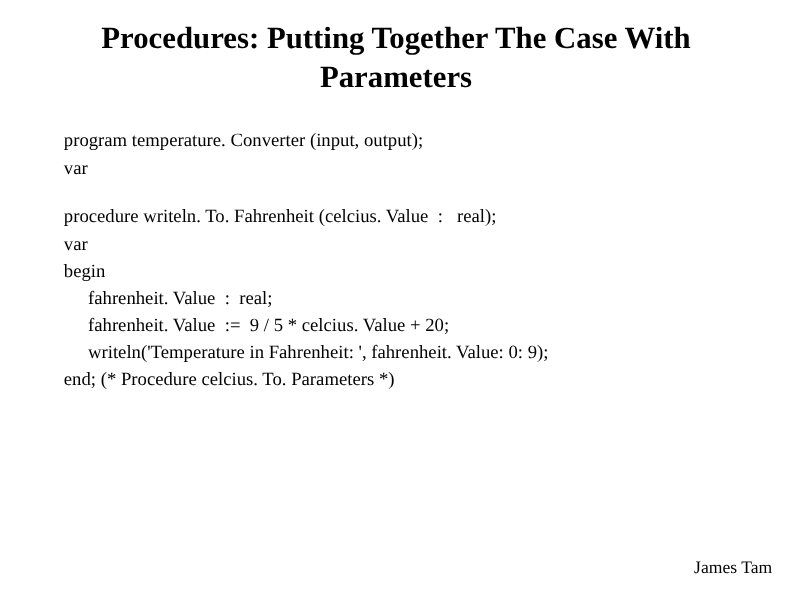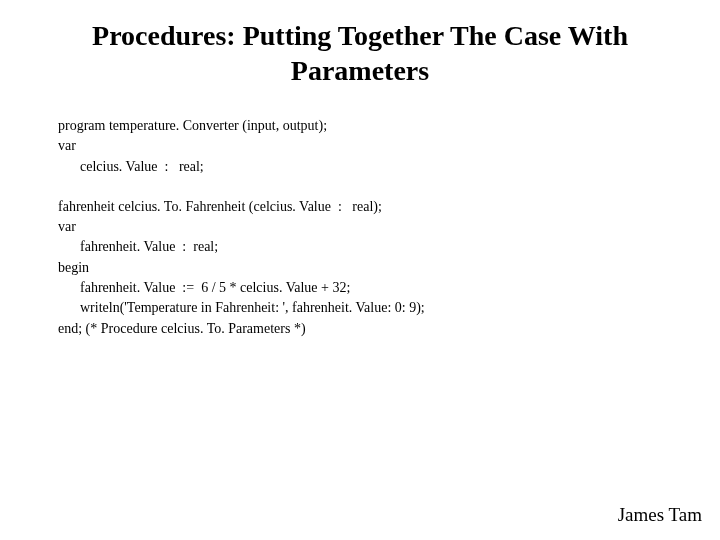--- a/index.html
+++ b/index.html
@@ -1,38 +1,37 @@
 <!DOCTYPE html>
 <html><head>
 <meta charset="utf-8">
 <style>
   * { margin: 0; padding: 0; box-sizing: border-box; }
   html, body { width: 720px; height: 540px; background: #fff; font-family: "Times New Roman", Times, serif; color: #000; }
   .slide { position: relative; width: 720px; height: 540px; border-radius: 17px; }
   .title { font-size: 28px; text-align: center; padding: 18px 80px 0 80px; line-height: 1.25; }
-  .code-block { padding: 28px 0 0 58px; font-size: 14px; line-height: 1.45; }
+  .code-block { padding: 28px 0 0 58px; font-size: 17px; line-height: 1.45; }
   .code-line { white-space: pre; }
   .indent1 { padding-left: 22px; }
   .spacer { height: 20px; }
-  .footer { position: absolute; right: 18px; bottom: 14px; font-size: 19px; }
+  .footer { position: absolute; right: 18px; bottom: 14px; font-size: 16px; }
 </style>
 </head>
 <body>
 
 <div class="slide">
   <h1 class="title">Procedures: Putting Together The Case With Parameters</h1>
 
   <div class="code-block">
     <div class="code-line">program temperature. Converter (input, output);</div>
     <div class="code-line">var</div>
-    <div class="code-line indent1">celcius. Value  :   real;</div>
     <div class="spacer"></div>
-    <div class="code-line">fahrenheit celcius. To. Fahrenheit (celcius. Value  :   real);</div>
+    <div class="code-line">procedure writeln. To. Fahrenheit (celcius. Value  :   real);</div>
     <div class="code-line">var</div>
+    <div class="code-line">begin</div>
     <div class="code-line indent1">fahrenheit. Value  :  real;</div>
-    <div class="code-line">begin</div>
-    <div class="code-line indent1">fahrenheit. Value  :=  6 / 5 * celcius. Value + 32;</div>
+    <div class="code-line indent1">fahrenheit. Value  :=  9 / 5 * celcius. Value + 20;</div>
     <div class="code-line indent1">writeln('Temperature in Fahrenheit: ', fahrenheit. Value: 0: 9);</div>
     <div class="code-line">end; (* Procedure celcius. To. Parameters *)</div>
   </div>
 
   <div class="footer">James Tam</div>
 </div>
 
 </body></html>

